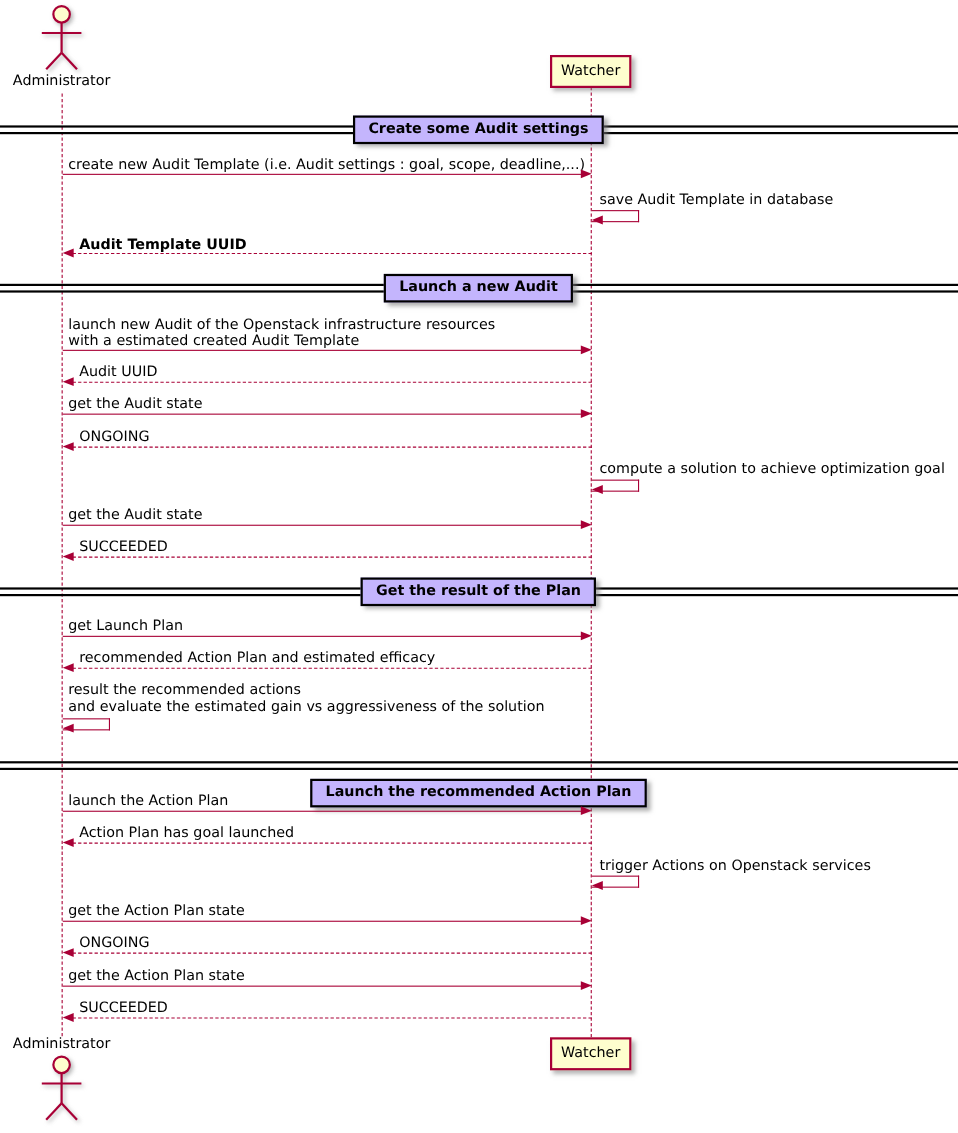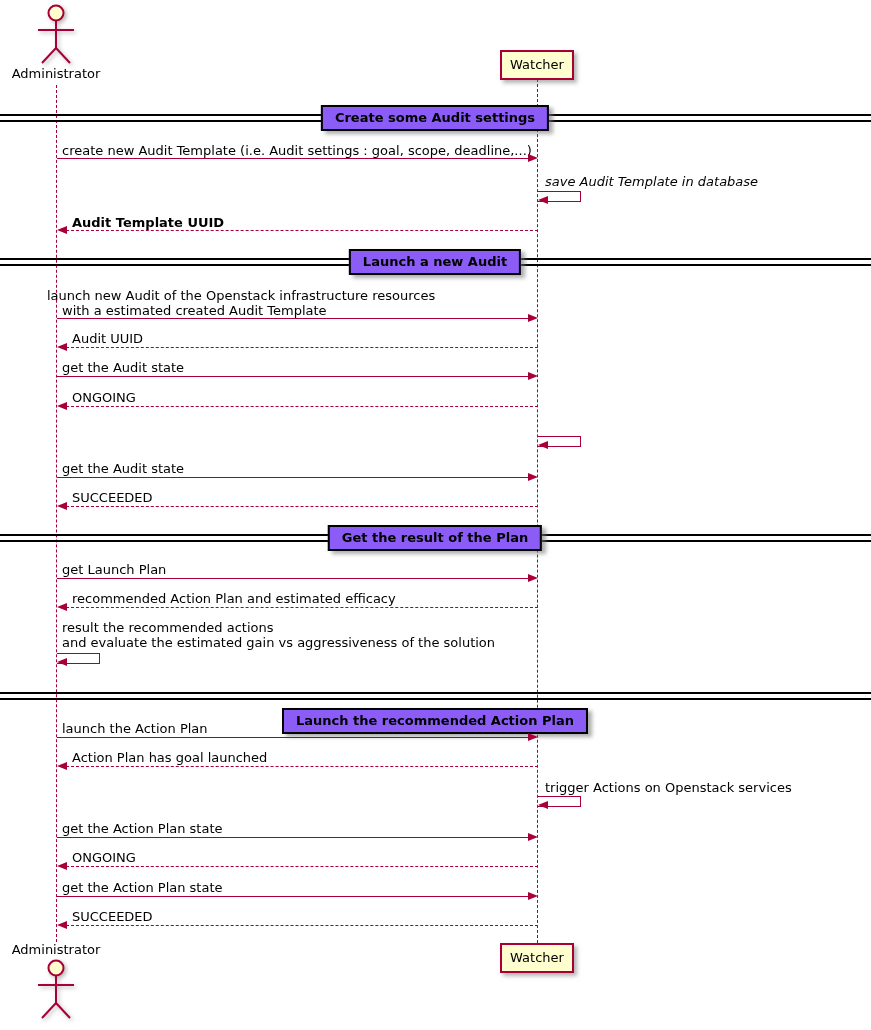--- a/index.html
+++ b/index.html
@@ -5,21 +5,21 @@
   html,body{margin:0;padding:0;background:#ffffff;}
   #diagram{position:relative;width:871px;height:1030px;background:#ffffff;overflow:hidden;
            font-family:"DejaVu Sans","Liberation Sans",sans-serif;font-size:13px;color:#000;}
   .lifeline{position:absolute;width:0;border-left:1px dashed #A80036;}
   .actor-label{position:absolute;width:120px;text-align:center;white-space:nowrap;}
   .participant-box{position:absolute;width:70px;height:26px;line-height:26px;text-align:center;
                    background:#FEFECE;border:2px solid #A80036;box-shadow:3px 3px 4px rgba(120,120,120,.55);}
   .divider-lines{position:absolute;left:0;width:871px;height:4px;
                  border-top:2px solid #000;border-bottom:2px solid #000;}
   .divider-box{position:absolute;left:435px;transform:translateX(-50%);height:22px;line-height:21px;
-               background:#8b5cf6;border:2px solid #000;font-weight:bold;padding:0 12px;white-space:nowrap;
+               background:#c4b5fd;border:2px solid #000;font-weight:bold;padding:0 12px;white-space:nowrap;
                box-shadow:4px 3px 4px rgba(120,120,120,.6);}
   .msg-label{position:absolute;white-space:nowrap;}
   .line-solid{position:absolute;height:0;border-top:1px solid #A80036;}
   .line-dashed{position:absolute;height:0;border-top:1px dashed #A80036;}
   .ah-r{position:absolute;width:0;height:0;border-top:4px solid transparent;
         border-bottom:4px solid transparent;border-left:10px solid #A80036;}
   .ah-l{position:absolute;width:0;height:0;border-top:4px solid transparent;
         border-bottom:4px solid transparent;border-right:10px solid #A80036;}
   .self-loop{position:absolute;width:42px;height:9px;border:1px solid #A80036;border-left:none;}
   svg.actor{position:absolute;filter:drop-shadow(2.5px 2.5px 2px rgba(120,120,120,.55));}
@@ -43,48 +43,49 @@
 
   <div class="participant-box" style="left:500px;top:50px;">Watcher</div>
 
   <div class="divider-lines" style="top:114px;"></div>
   <div class="divider-box" style="top:105px;">Create some Audit settings</div>
 
   <div class="msg-label" style="left:62px;top:143px;">create new Audit Template (i.e. Audit settings : goal, scope, deadline,...)</div>
   <div class="line-solid" style="left:57px;top:158px;width:472px;"></div>
   <div class="ah-r" style="left:528px;top:154px;"></div>
 
-  <div class="msg-label" style="left:545px;top:174px;font-style:italic;">save Audit Template in database</div>
+  <div class="msg-label" style="left:545px;top:174px;">save Audit Template in database</div>
   <div class="self-loop" style="left:538px;top:191px;"></div>
   <div class="ah-l" style="left:538px;top:196px;"></div>
 
   <div class="msg-label" style="left:72px;top:215px;font-weight:bold;">Audit Template UUID</div>
   <div class="line-dashed" style="left:66px;top:230px;width:472px;"></div>
   <div class="ah-l" style="left:57px;top:226px;"></div>
 
   <div class="divider-lines" style="top:258px;"></div>
   <div class="divider-box" style="top:249px;">Launch a new Audit</div>
 
-  <div class="msg-label" style="left:47px;top:288px;">launch new Audit of the Openstack infrastructure resources</div>
+  <div class="msg-label" style="left:62px;top:288px;">launch new Audit of the Openstack infrastructure resources</div>
   <div class="msg-label" style="left:62px;top:303px;">with a estimated created Audit Template</div>
   <div class="line-solid" style="left:57px;top:318px;width:472px;"></div>
   <div class="ah-r" style="left:528px;top:314px;"></div>
 
   <div class="msg-label" style="left:72px;top:331px;">Audit UUID</div>
   <div class="line-dashed" style="left:66px;top:347px;width:472px;"></div>
   <div class="ah-l" style="left:57px;top:343px;"></div>
 
   <div class="msg-label" style="left:62px;top:360px;">get the Audit state</div>
   <div class="line-solid" style="left:57px;top:376px;width:472px;"></div>
   <div class="ah-r" style="left:528px;top:372px;"></div>
 
   <div class="msg-label" style="left:72px;top:390px;">ONGOING</div>
   <div class="line-dashed" style="left:66px;top:406px;width:472px;"></div>
   <div class="ah-l" style="left:57px;top:402px;"></div>
 
+  <div class="msg-label" style="left:545px;top:419px;">compute a solution to achieve optimization goal</div>
   <div class="self-loop" style="left:538px;top:436px;"></div>
   <div class="ah-l" style="left:538px;top:441px;"></div>
 
   <div class="msg-label" style="left:62px;top:461px;">get the Audit state</div>
   <div class="line-solid" style="left:57px;top:477px;width:472px;"></div>
   <div class="ah-r" style="left:528px;top:473px;"></div>
 
   <div class="msg-label" style="left:72px;top:490px;">SUCCEEDED</div>
   <div class="line-dashed" style="left:66px;top:506px;width:472px;"></div>
   <div class="ah-l" style="left:57px;top:502px;"></div>

